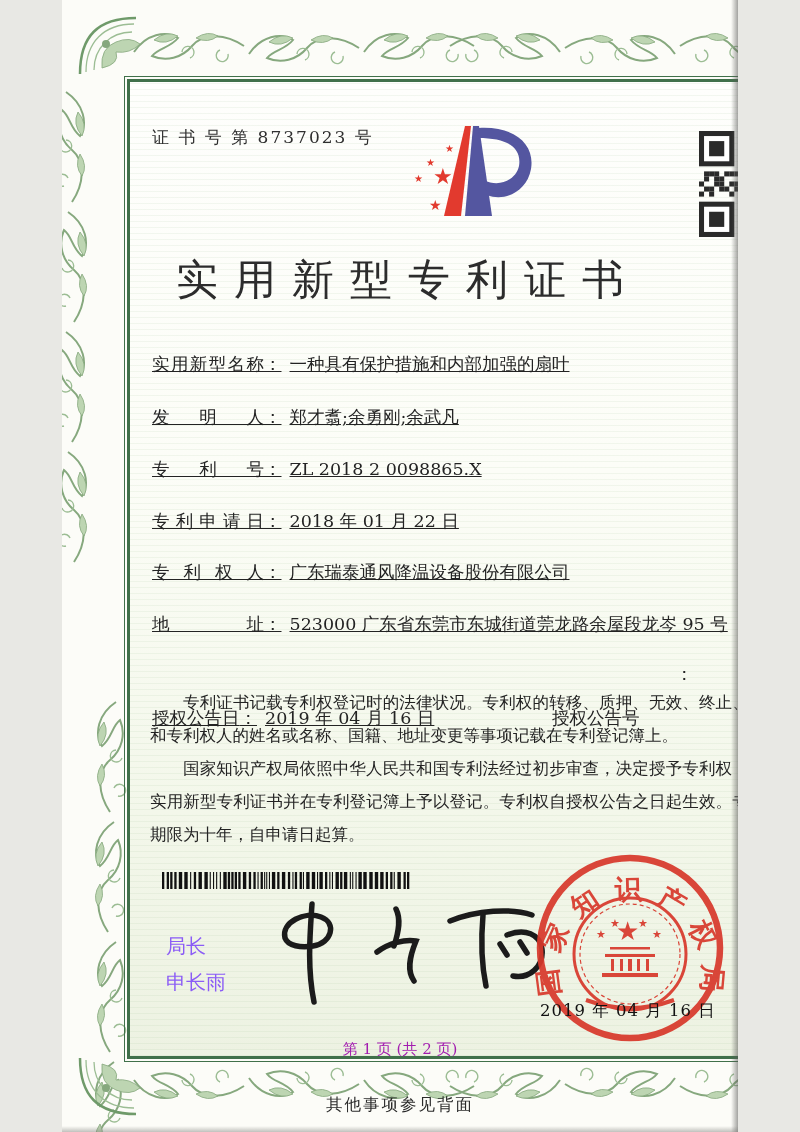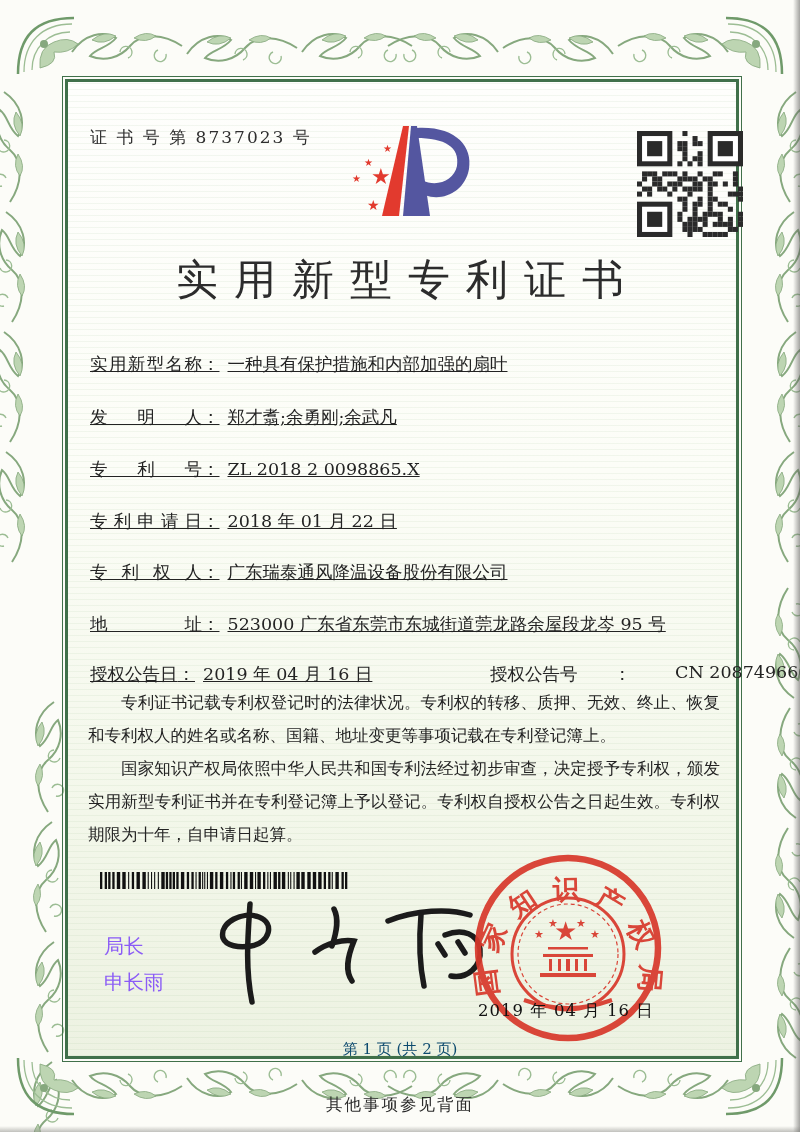--- a/index.html
+++ b/index.html
@@ -2,21 +2,21 @@
 <html style="--border-green: #40704a; --ornament-green: #8fae84; --ornament-light: #bdd5b2; --seal-red: #d8392c; --logo-red: #e23a2e; --logo-blue: #5456a0; --text: #232323;"><head>
 <meta charset="utf-8">
 <style>
   :root{
     --border-green:#40704a; --ornament-green:#8fae84; --ornament-light:#bdd5b2;
     --seal-red:#d8392c; --logo-red:#e23a2e; --logo-blue:#5456a0; --text:#232323;
   }
   *{margin:0;padding:0;box-sizing:border-box;}
   html,body{background:#e8e8e4;}
   .page{
-    position:relative;width:800px;height:1132px;margin:0 auto;overflow:hidden;
+    position:relative;width:676px;height:1132px;margin:0 auto;overflow:hidden;
     background:#fcfcf8;
     font-family:"DejaVu Serif","Liberation Serif",serif;color:var(--text);
   }
   .scan-edge-r{position:absolute;right:0;top:0;width:7px;height:100%;
     background:linear-gradient(90deg,rgba(0,0,0,0),rgba(90,90,88,.55));}
   .scan-edge-b{position:absolute;left:0;bottom:0;width:100%;height:6px;
     background:linear-gradient(180deg,rgba(0,0,0,0),rgba(120,120,116,.45));}
   .ornament{position:absolute;left:0;top:0;}
   
   .frame{position:absolute;left:62px;top:76px;width:680px;height:986px;
@@ -25,31 +25,31 @@
     background:
       repeating-linear-gradient(0deg, rgba(140,180,130,.10) 0 1px, rgba(0,0,0,0) 1px 6px),
       linear-gradient(180deg,#fefefc 0%,#fcfdf7 40%,#f3f7ea 75%,#edf2e2 100%);}
   .cert-no{position:absolute;left:90px;top:126px;font-size:17px;letter-spacing:2px;color:#2f2f2f;}
   .logo{position:absolute;left:333px;top:116px;}
   .qr{position:absolute;left:637px;top:131px;}
   .page-title{position:absolute;left:0;top:252px;width:100%;text-align:center;
     font-size:42px;font-weight:400;letter-spacing:16px;text-indent:16px;color:#2c2c2c;}
   .row{position:absolute;left:90px;display:flex;align-items:baseline;font-size:17.5px;white-space:nowrap;text-decoration:underline;}
   .lbl{display:inline-block;width:112px;text-align:justify;text-align-last:justify;}
-  .g-lbl{display:inline-block;}
+  .g-lbl{display:inline-block;margin-top:44px;}
   .val{margin-left:8px;}
   .grant-b{position:absolute;left:400px;top:0;display:flex;align-items:flex-start;white-space:nowrap;gap:36px;}
   .paras{position:absolute;left:88px;top:686px;width:632px;font-size:16.5px;line-height:33px;text-align:justify;}
   .paras p{text-indent:2em;}
   .barcode{position:absolute;left:100px;top:872px;}
   .director{position:absolute;left:104px;top:928px;font-size:20px;line-height:36px;color:#8b5cf6;}
   .signature{position:absolute;left:195px;top:882px;}
   .seal{position:absolute;left:462px;top:848px;}
   .seal-date{position:absolute;left:478px;top:1000px;font-size:16.5px;letter-spacing:1px;color:#111;}
-  .page-num{position:absolute;left:0;top:1040px;width:100%;text-align:center;font-size:15px;color:#0c4a6e;}
+  .page-num{position:absolute;left:0;top:1040px;width:100%;text-align:center;font-size:15px;color:#a21caf;}
   .back-note{position:absolute;left:0;top:1094px;width:100%;text-align:center;font-size:16.5px;color:#2a2a2a;letter-spacing:2px;}
 </style>
 </head>
 <body>
 
 <div class="page">
 
   <svg class="ornament" width="800" height="1132" viewBox="0 0 800 1132">
     <defs>
       <g id="fl">

